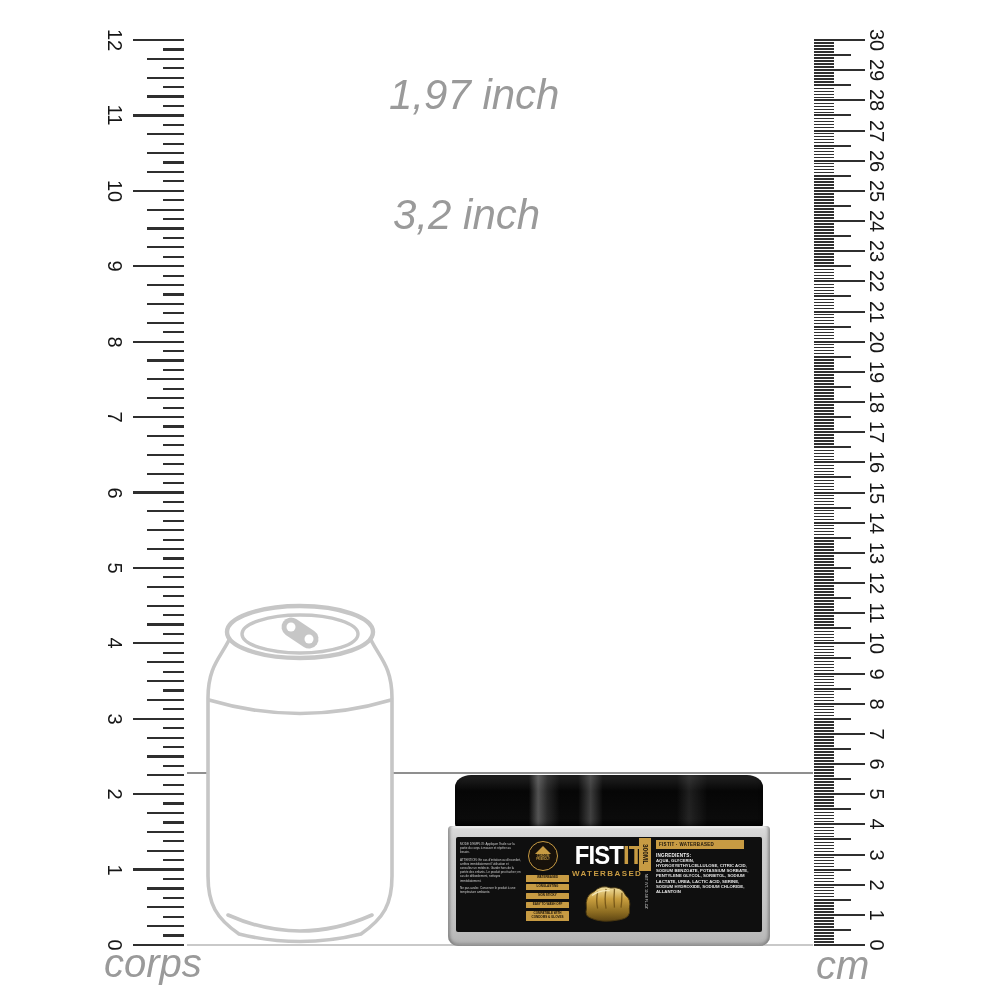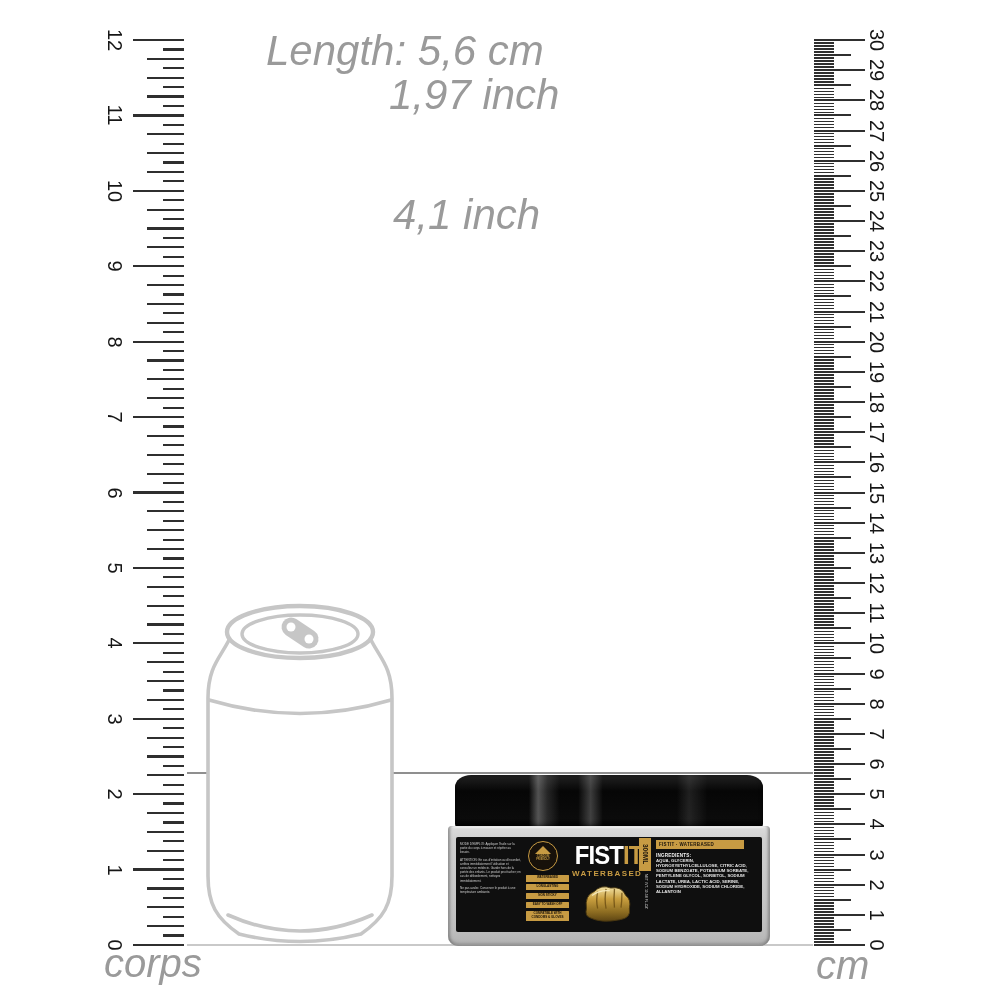--- a/index.html
+++ b/index.html
@@ -69,23 +69,22 @@
   .band{width:88px;height:9px;background:#c79b43;color:#17110a;font-size:4.5px;font-weight:bold;
     line-height:9px;padding-left:3px;box-sizing:border-box;letter-spacing:.3px;}
   .ing-title{margin-top:4px;font-size:4.6px;font-weight:bold;color:#f2f2f2;letter-spacing:.2px;}
   .ing{width:98px;font-size:4.3px;font-weight:bold;line-height:1.2;color:#e4e4e4;}
 </style>
 </head>
 <body>
 
 <div class="stage">
 
-  <div class="ann" style="left:266px;top:27px">Length: 5,6 cm</div>
   <div class="ann" style="left:389px;top:71px">1,97 inch</div>
-  <div class="ann" style="left:393px;top:191px">4,1 inch</div>
+  <div class="ann" style="left:393px;top:191px">3,2 inch</div>
 
   <div class="measure-line"></div>
   <div class="floor-line"></div>
 
   <div class="ruler" id="ruler-left">
       <div class="tick" style="top: 943.9px; height: 2.2px; width: 51px; left: 133px;"></div>
       <div class="num" style="top: 945px; left: 114px;">0</div>
       <div class="tick" style="top: 934.473px; height: 2.2px; width: 21px; left: 163px;"></div>
       <div class="tick" style="top: 925.046px; height: 2.2px; width: 37px; left: 147px;"></div>
       <div class="tick" style="top: 915.619px; height: 2.2px; width: 21px; left: 163px;"></div>

